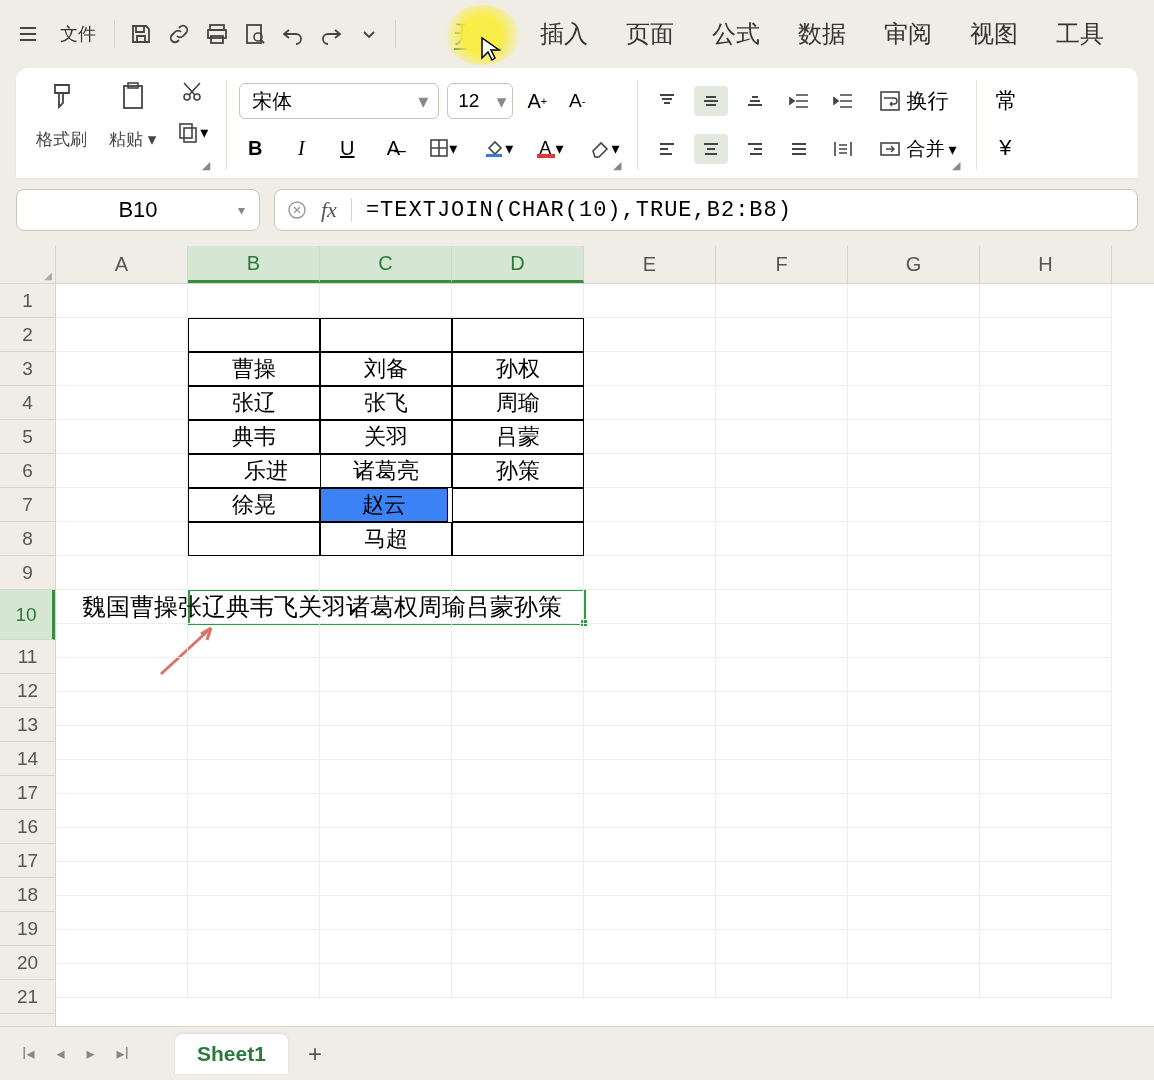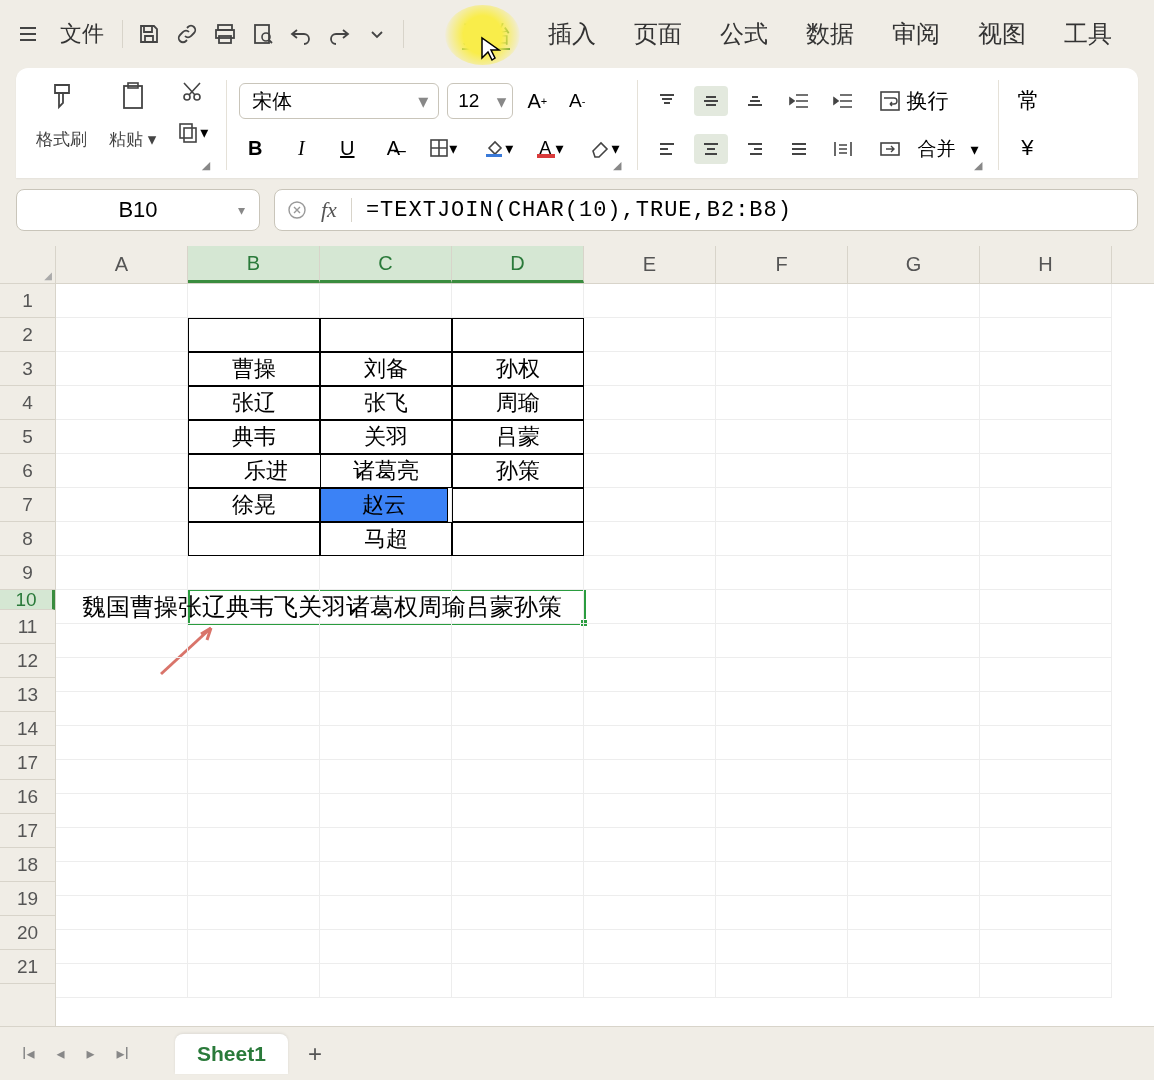--- a/index.html
+++ b/index.html
@@ -17,21 +17,21 @@
   height: 68px;
   display: flex;
   align-items: center;
   padding: 0 8px;
   background: #f0ede6;
   gap: 2px;
   position: relative;
 }
 .menu-btn {
   padding: 6px 10px;
-  font-size: 22px;
+  font-size: 18px;
   color: #333;
   border-radius: 6px;
   cursor: pointer;
   display: flex;
   align-items: center;
   gap: 4px;
 }
 .menu-sep { width: 1px; height: 28px; background: #d8d4ca; margin: 0 6px; }
 .icon-btn {
   width: 36px; height: 36px;
@@ -488,21 +488,21 @@
       <div class="align-btn">
           <svg width="20" height="20">
             <path d="M3 5h14M3 10h14M3 15h14" stroke="#444" stroke-width="1.8"></path>
           </svg>
         </div>
       <div class="align-btn">
           <svg width="22" height="20">
             <path d="M3 3v14M19 3v14M7 6h8M7 10h8M7 14h8" stroke="#444" stroke-width="1.6"></path>
           </svg>
         </div>
-      <div class="big-btn" style="flex-direction:row; gap:15px;">
+      <div class="big-btn" style="flex-direction:row; gap:4px;">
         <svg width="24" height="24">
             <rect x="3" y="6" width="18" height="12" fill="none" stroke="#444" stroke-width="1.6"></rect>
             <path d="M8 12h8m-3-3l3 3-3 3" fill="none" stroke="#444" stroke-width="1.4"></path>
           </svg>
         <span style="font-size:19px;">合并</span> ▾
       </div>
     </div>
     <span class="corner-launcher">◢</span>
   </div>
 
@@ -550,21 +550,21 @@
   <div class="row-headers" id="row-headers">
       <div class="row-h" style="height: 34px;">1</div>
       <div class="row-h" style="height: 34px;">2</div>
       <div class="row-h" style="height: 34px;">3</div>
       <div class="row-h" style="height: 34px;">4</div>
       <div class="row-h" style="height: 34px;">5</div>
       <div class="row-h" style="height: 34px;">6</div>
       <div class="row-h" style="height: 34px;">7</div>
       <div class="row-h" style="height: 34px;">8</div>
       <div class="row-h" style="height: 34px;">9</div>
-      <div class="row-h sel" style="height: 20px;">10</div>
+      <div class="row-h sel" style="height: 50px;">10</div>
       <div class="row-h" style="height: 34px;">11</div>
       <div class="row-h" style="height: 34px;">12</div>
       <div class="row-h" style="height: 34px;">13</div>
       <div class="row-h" style="height: 34px;">14</div>
       <div class="row-h" style="height: 34px;">17</div>
       <div class="row-h" style="height: 34px;">16</div>
       <div class="row-h" style="height: 34px;">17</div>
       <div class="row-h" style="height: 34px;">18</div>
       <div class="row-h" style="height: 34px;">19</div>
       <div class="row-h" style="height: 34px;">20</div>

